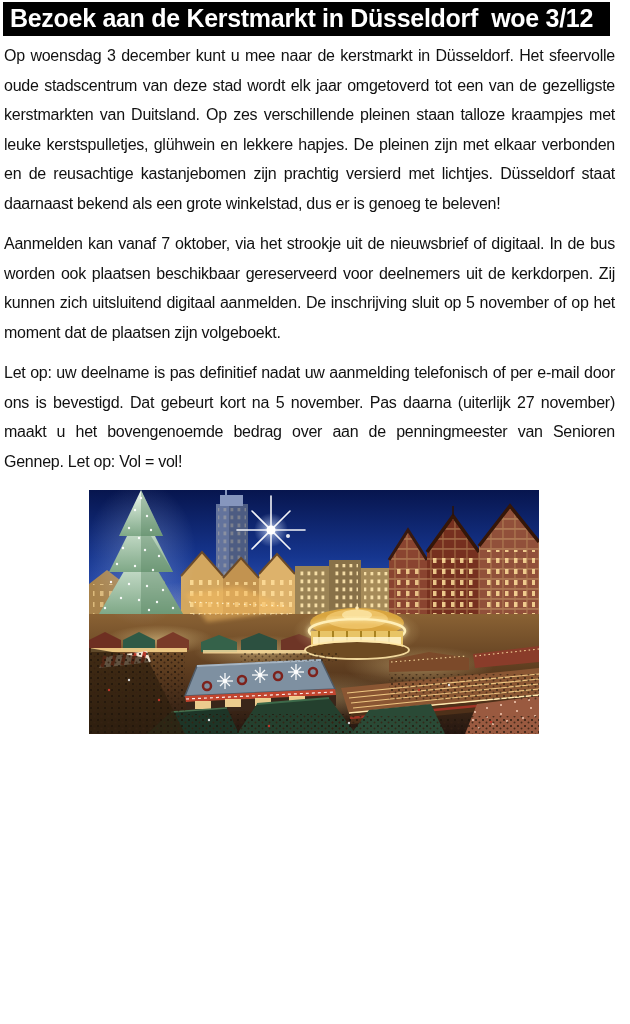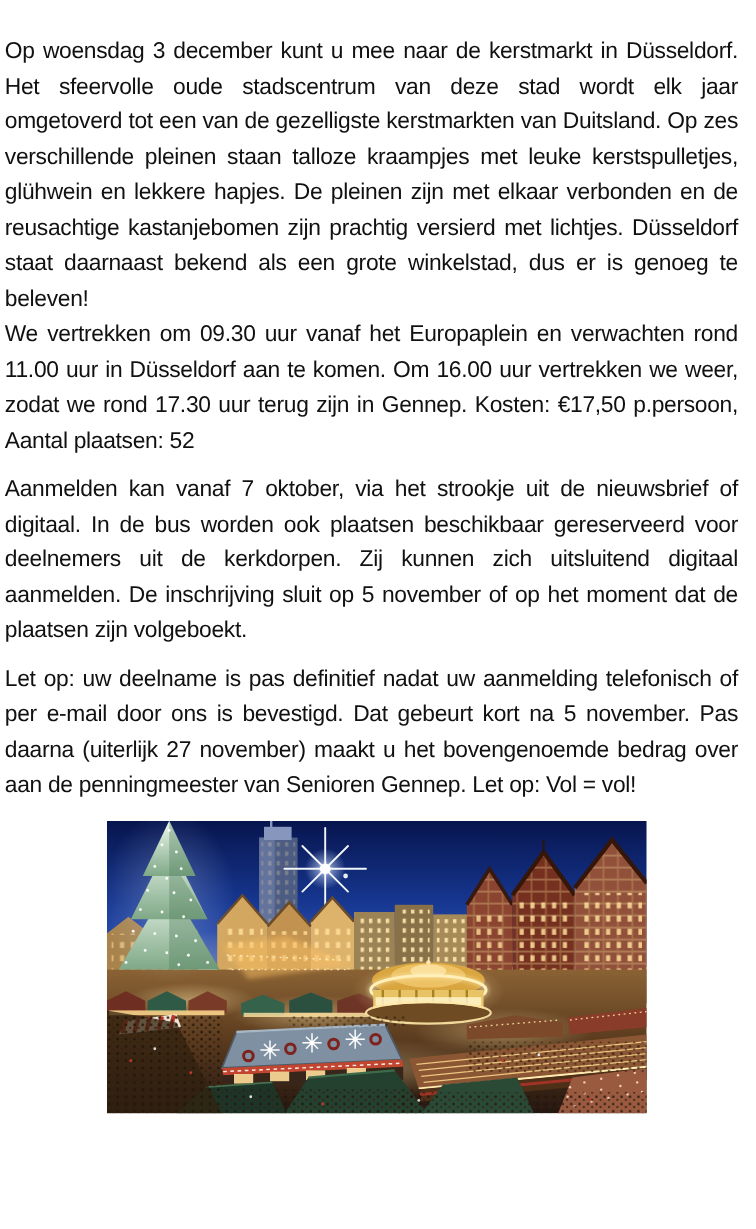--- a/index.html
+++ b/index.html
@@ -24,48 +24,47 @@
     border:2px solid #000;
     font-weight:bold;
     font-size:25px;
     line-height:29px;
     padding:0 6px 1px 5px;
     white-space:pre;
     letter-spacing:-0.3px;
   }
   .content{
     padding:5px 15px 0 4px;
-    font-size:19px;
+    font-size:16px;
     line-height:29.5px;
     letter-spacing:-0.25px;
     text-align:justify;
     color:var(--body-text);
-    margin-top:23px;
   }
   .content p{margin:0;}
   .content p.gap-before{margin-top:11px;}
   .u{
     text-decoration-thickness:1.8px;
     text-underline-offset:4px;
   }
   figure.photo{
     margin:14px 95px 0 85px;
     padding:0;width:450px;height:244px;overflow:hidden;
     line-height:0;
   }
 </style>
 </head>
 <body>
 
 <div class="page">
 
+  <header class="title-bar">Bezoek aan de Kerstmarkt in Düsseldorf  woe 3/12</header>
 
   <main class="content">
     <p><span>Op woensdag 3 december kunt u mee naar de kerstmarkt in Düsseldorf. Het sfeervolle oude stadscentrum van deze stad wordt elk jaar omgetoverd tot een van de gezelligste kerstmarkten van Duitsland. Op zes verschillende pleinen staan talloze kraampjes met leuke kerstspulletjes, glühwein en lekkere hapjes. De pleinen zijn met elkaar verbonden en de reusachtige kastanjebomen zijn prachtig versierd met lichtjes. Düsseldorf staat daarnaast bekend als een grote winkelstad, dus er is genoeg te beleven!</span></p>
-    <p><span>We vertrekken om 09.30 uur vanaf het Europaplein en verwachten rond 11.00 uur in Düsseldorf aan te komen. Om 16.00 uur vertrekken we weer, zodat we rond 17.30 uur terug zijn in Gennep. Kosten: €17,50 p.persoon, Aantal plaatsen: 52</span></p>
     <p class="gap-before"><span>Aanmelden kan vanaf 7 oktober, via het strookje uit de nieuwsbrief of digitaal. In de bus worden ook plaatsen beschikbaar gereserveerd voor deelnemers uit de kerkdorpen. Zij kunnen zich uitsluitend digitaal aanmelden. De inschrijving sluit op 5 november of op het moment dat de plaatsen zijn volgeboekt.</span></p>
     <p class="gap-before"><span>Let op: </span><span class="u">uw deelname is pas definitief nadat uw aanmelding telefonisch of per e-mail door ons is bevestigd</span><span>. Dat gebeurt kort na 5 november. Pas daarna (uiterlijk 27 november) maakt u het bovengenoemde bedrag over aan de penningmeester van Senioren Gennep. Let op: Vol = vol!</span></p>
 
     <figure class="photo">
       <svg viewBox="0 0 450 244" width="450" height="244" role="img" aria-label="Aerial photo of a Christmas market square at dusk: illuminated Christmas tree, starburst light, old gabled half-timbered houses, glowing carousel, market stalls and crowds">
         <defs>
           <linearGradient id="sky" x1="0" y1="0" x2="0" y2="1">
             <stop offset="0" stop-color="#07154e"></stop>
             <stop offset=".55" stop-color="#16368f"></stop>
             <stop offset="1" stop-color="#3a5ec2"></stop>

